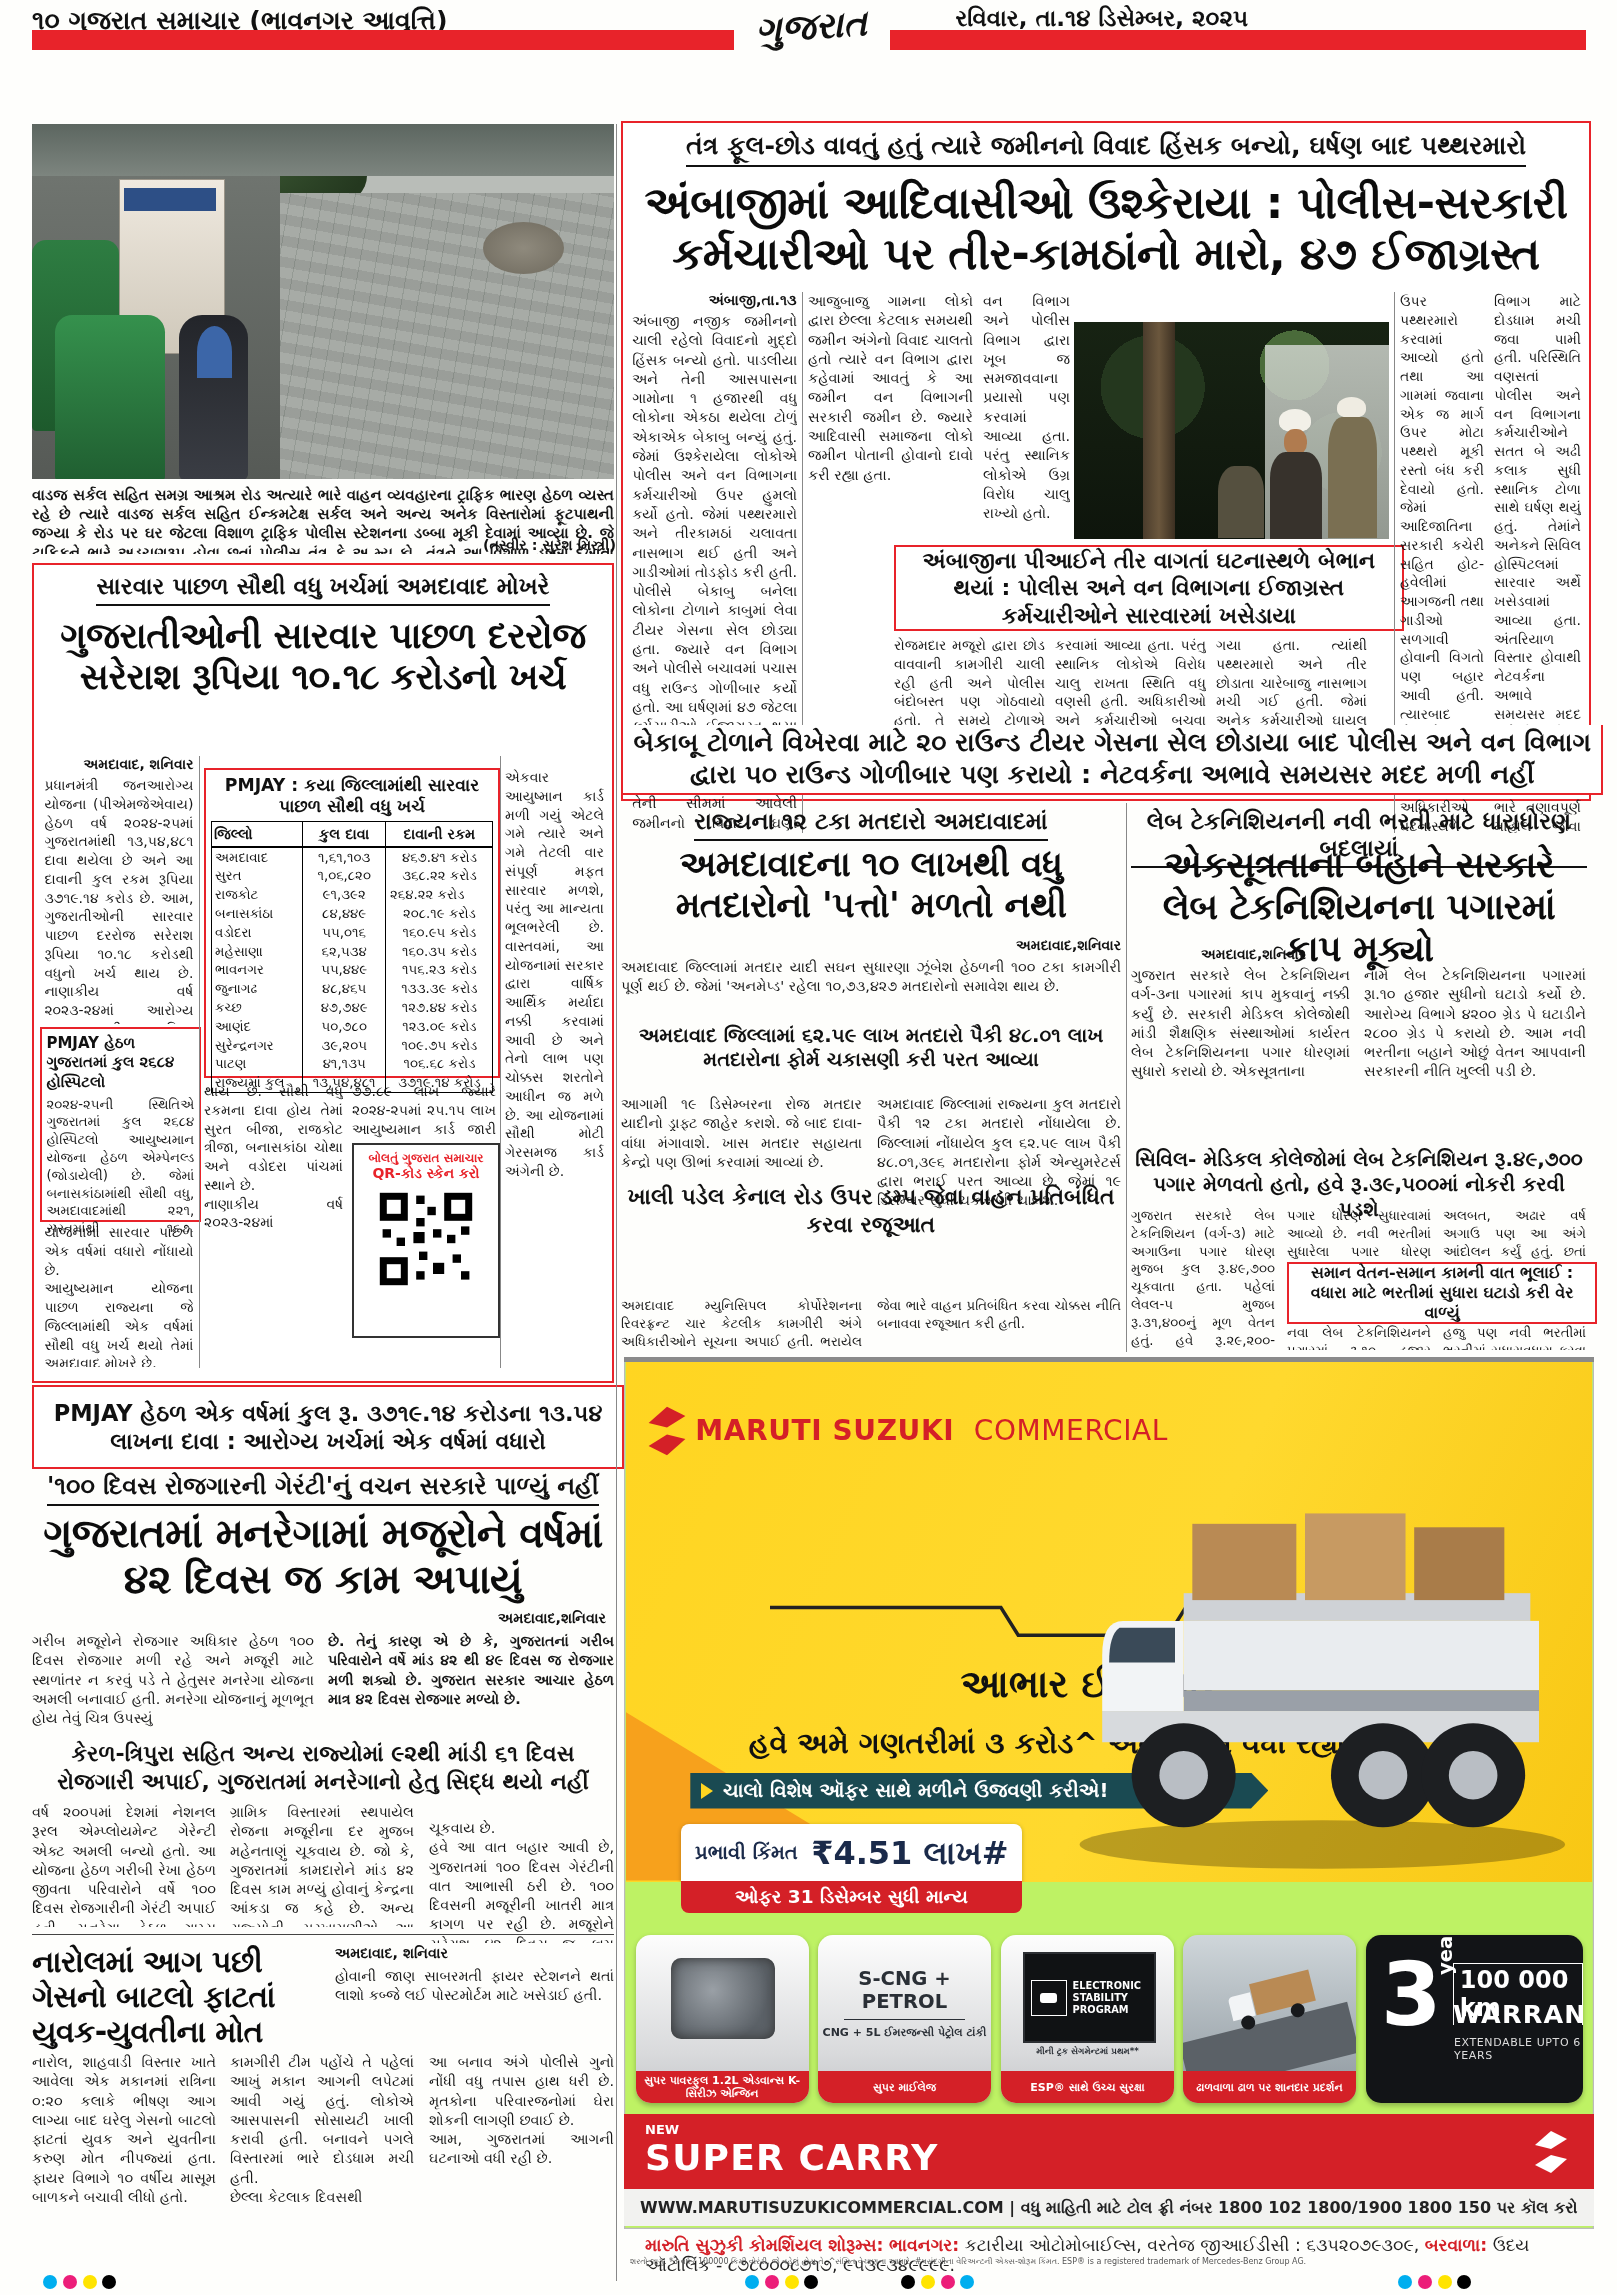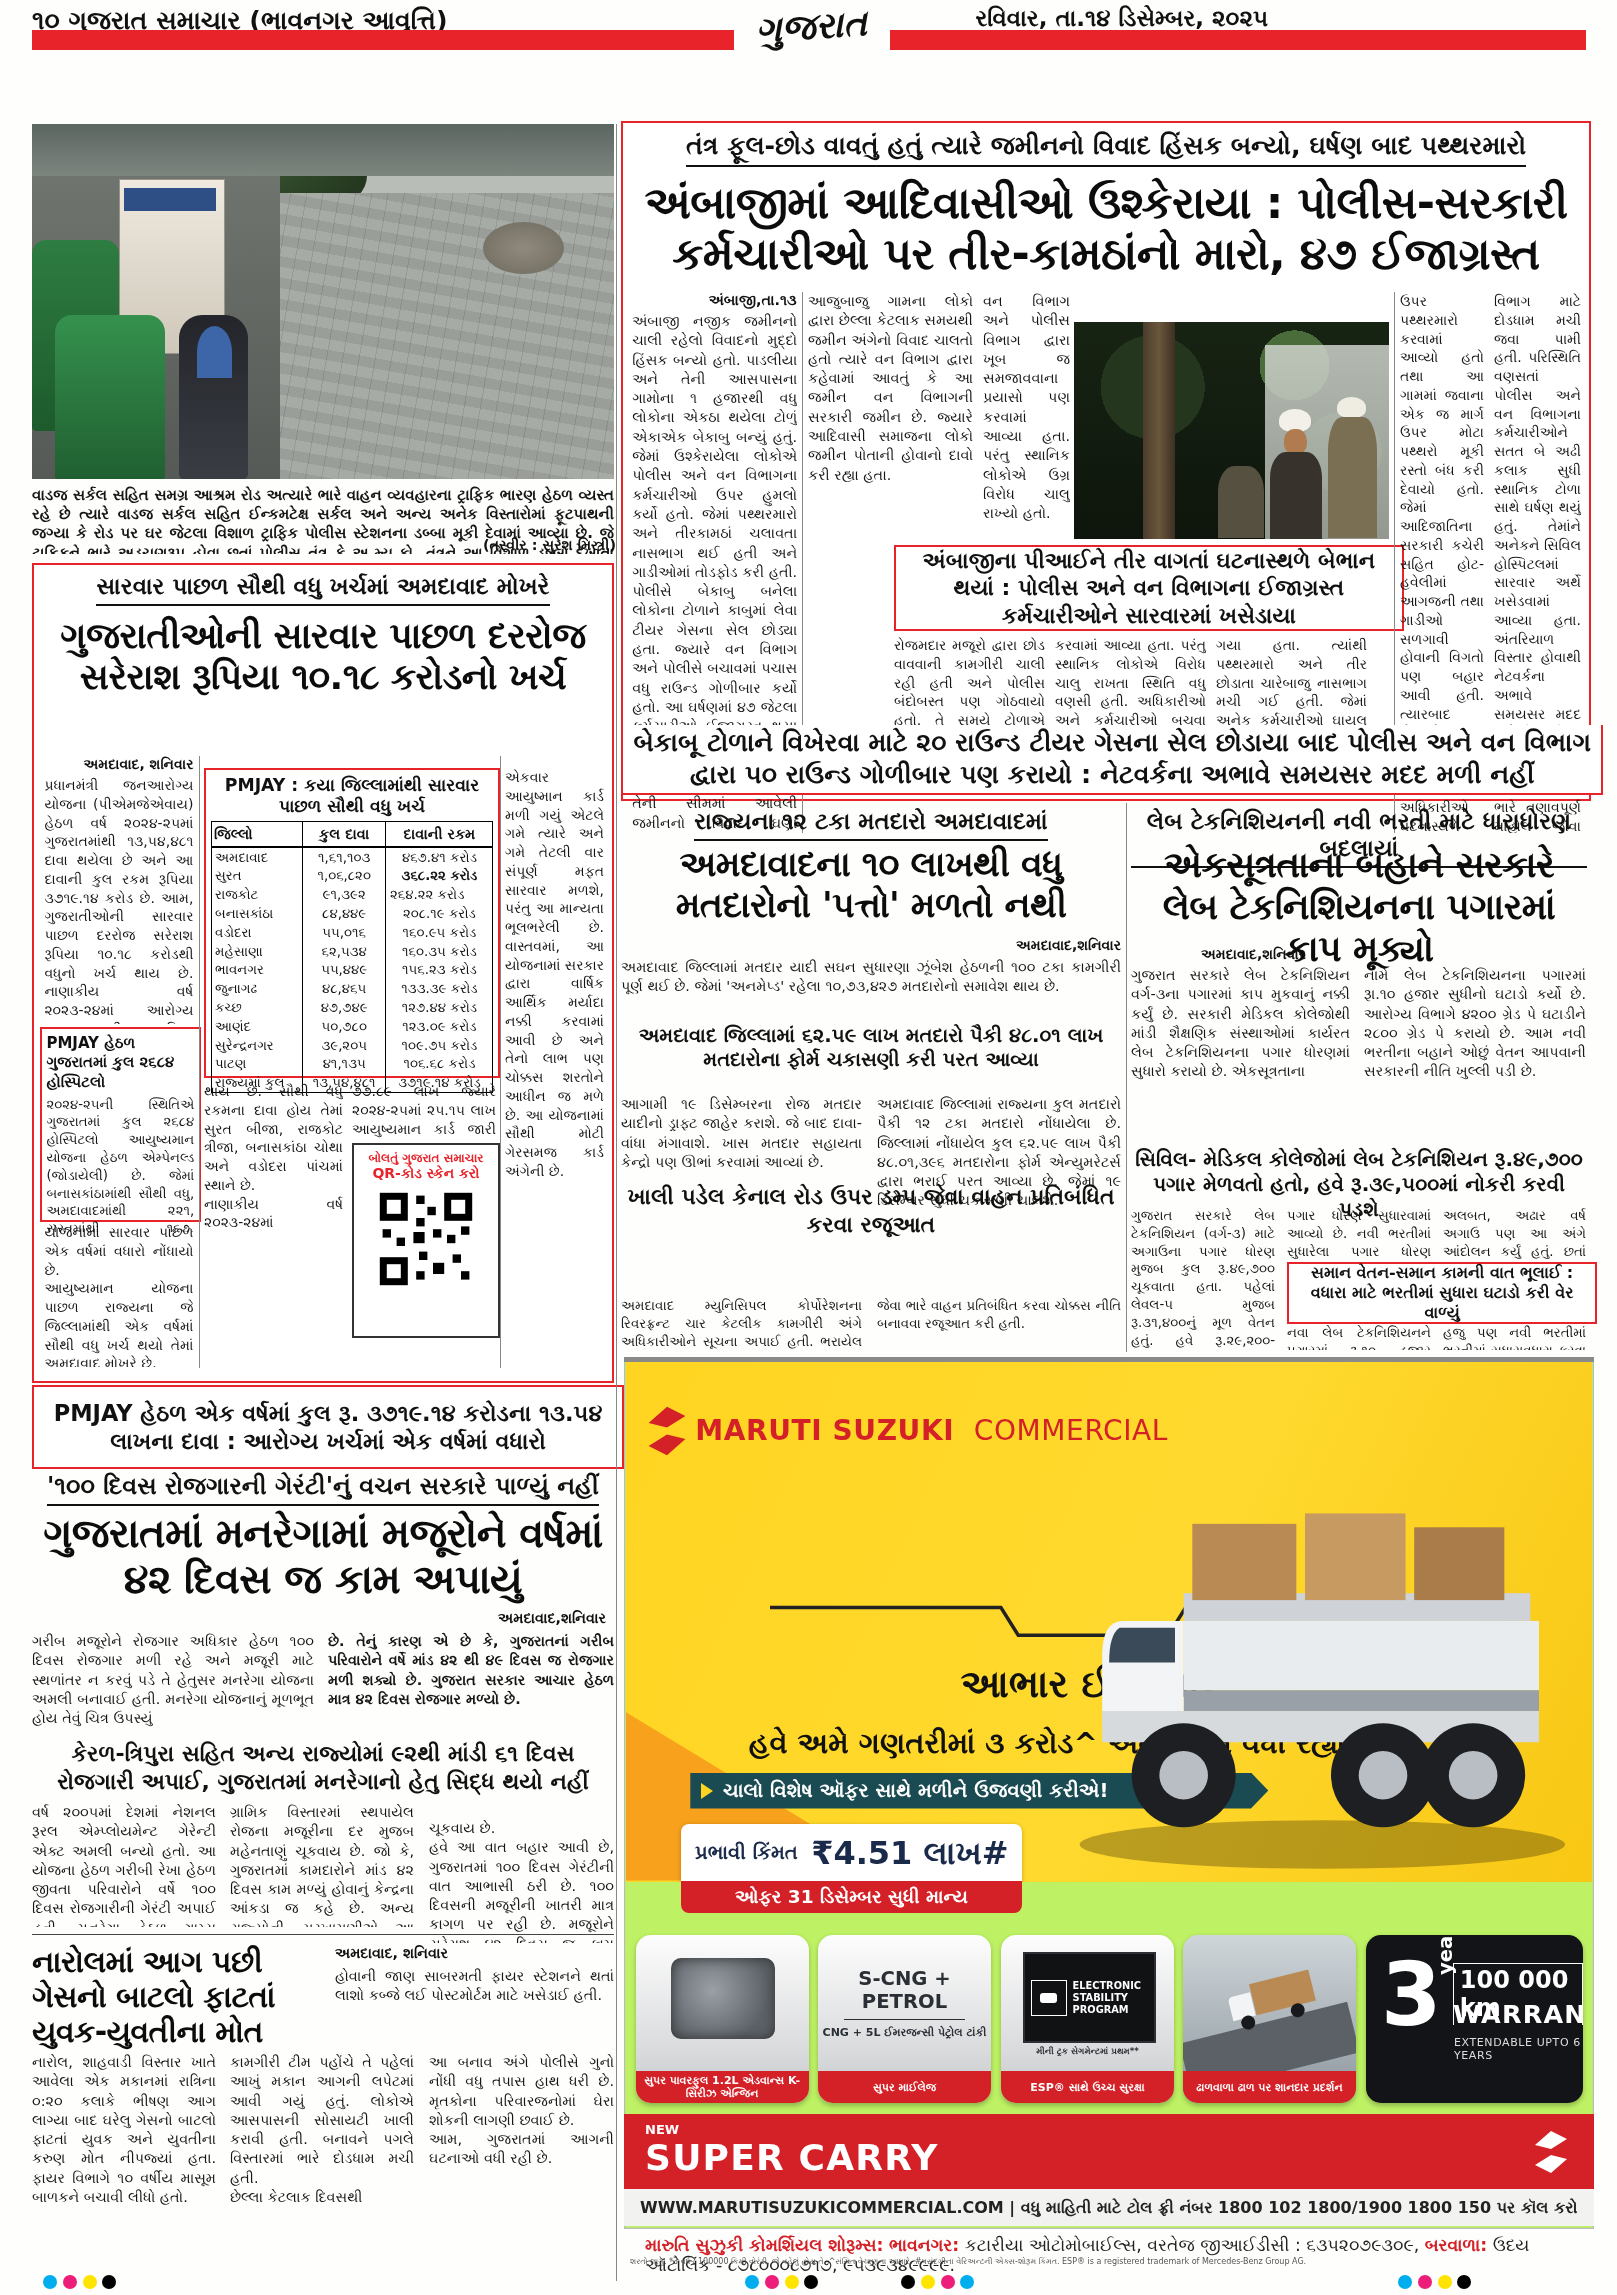--- a/index.html
+++ b/index.html
@@ -30,21 +30,21 @@
         box-shadow:0 2.3px 5.8px rgba(0,0,0,.25);overflow:hidden;}
   .tile .lbl{position:absolute;left:0;right:0;bottom:0;height:32px;background:#d42027;color:#fff;
         font-size:11px;font-weight:bold;display:flex;align-items:center;justify-content:center;text-align:center;padding:0 4.6px;}
   .regdot{width:14px;height:14px;border-radius:50%;display:inline-block;margin-right:5.8px;}
 </style>
 </head>
 <body>
 
 <div id="page">
 
-  <div class="abs" style="left:0;top:118;width:1280px;height:58px;padding-left:20px;">
+  <div class="abs" style="left:0;top:118;width:1280px;height:58px;">
     <div class="abs" style="left:32px;top:4.6px;font-size:25.4px;font-weight:bold;">૧૦ ગુજરાત સમાચાર (ભાવનગર આવૃત્તિ)</div>
     <div class="abs" style="right:32px;top:4.6px;font-size:23px;font-weight:bold;">રવિવાર, તા.૧૪ ડિસેમ્બર, ૨૦૨૫</div>
     <div class="red-bar" style="left:32px;top:30px;width:702px;"></div>
     <div class="red-bar" style="left:890px;top:30px;width:696px;"></div>
     <div class="abs" style="left:739px;top:5.8px;width:144px;text-align:center;font-size:36px;font-weight:bold;font-style:italic;transform:rotate(-4deg);">ગુજરાત</div>
   </div>
 
   <div class="ph-base" style="left:32px;top:124px;width:582px;height:355px;">
     <div class="abs" style="left:104px;top:0;width:231px;height:104px;background:radial-gradient(ellipse at 40% 40%,#3d5a35,#24381f 70%);border-radius:0 0 50% 50%;"></div>
     <div class="abs" style="left:0;top:0;width:582px;height:52px;background:linear-gradient(#5c6660,#7d857f);"></div>
@@ -89,21 +89,21 @@
           </thead>
         <tbody style="font-size:13.3px;">
           <tr>
               <td>અમદાવાદ</td>
               <td class="sep" style="text-align:center;">૧,૬૧,૧૦૩</td>
               <td class="sep" style="text-align:center;">૪૬૭.૪૧ કરોડ</td>
             </tr>
           <tr>
               <td>સુરત</td>
               <td class="sep" style="text-align:center;">૧,૦૬,૮૨૦</td>
-              <td class="sep" style="text-align:center;font-weight:bold;">૩૬૮.૨૨ કરોડ</td>
+              <td class="sep" style="text-align:center;">૩૬૮.૨૨ કરોડ</td>
             </tr>
           <tr>
               <td>રાજકોટ</td>
               <td class="sep" style="text-align:center;">૯૧,૩૯૨</td>
               <td class="sep" style="text-align:left;">૨૬૪.૨૨ કરોડ</td>
             </tr>
           <tr>
               <td>બનાસકાંઠા</td>
               <td class="sep" style="text-align:center;">૮૪,૪૪૯</td>
               <td class="sep" style="text-align:center;">૨૦૮.૧૯ કરોડ</td>

